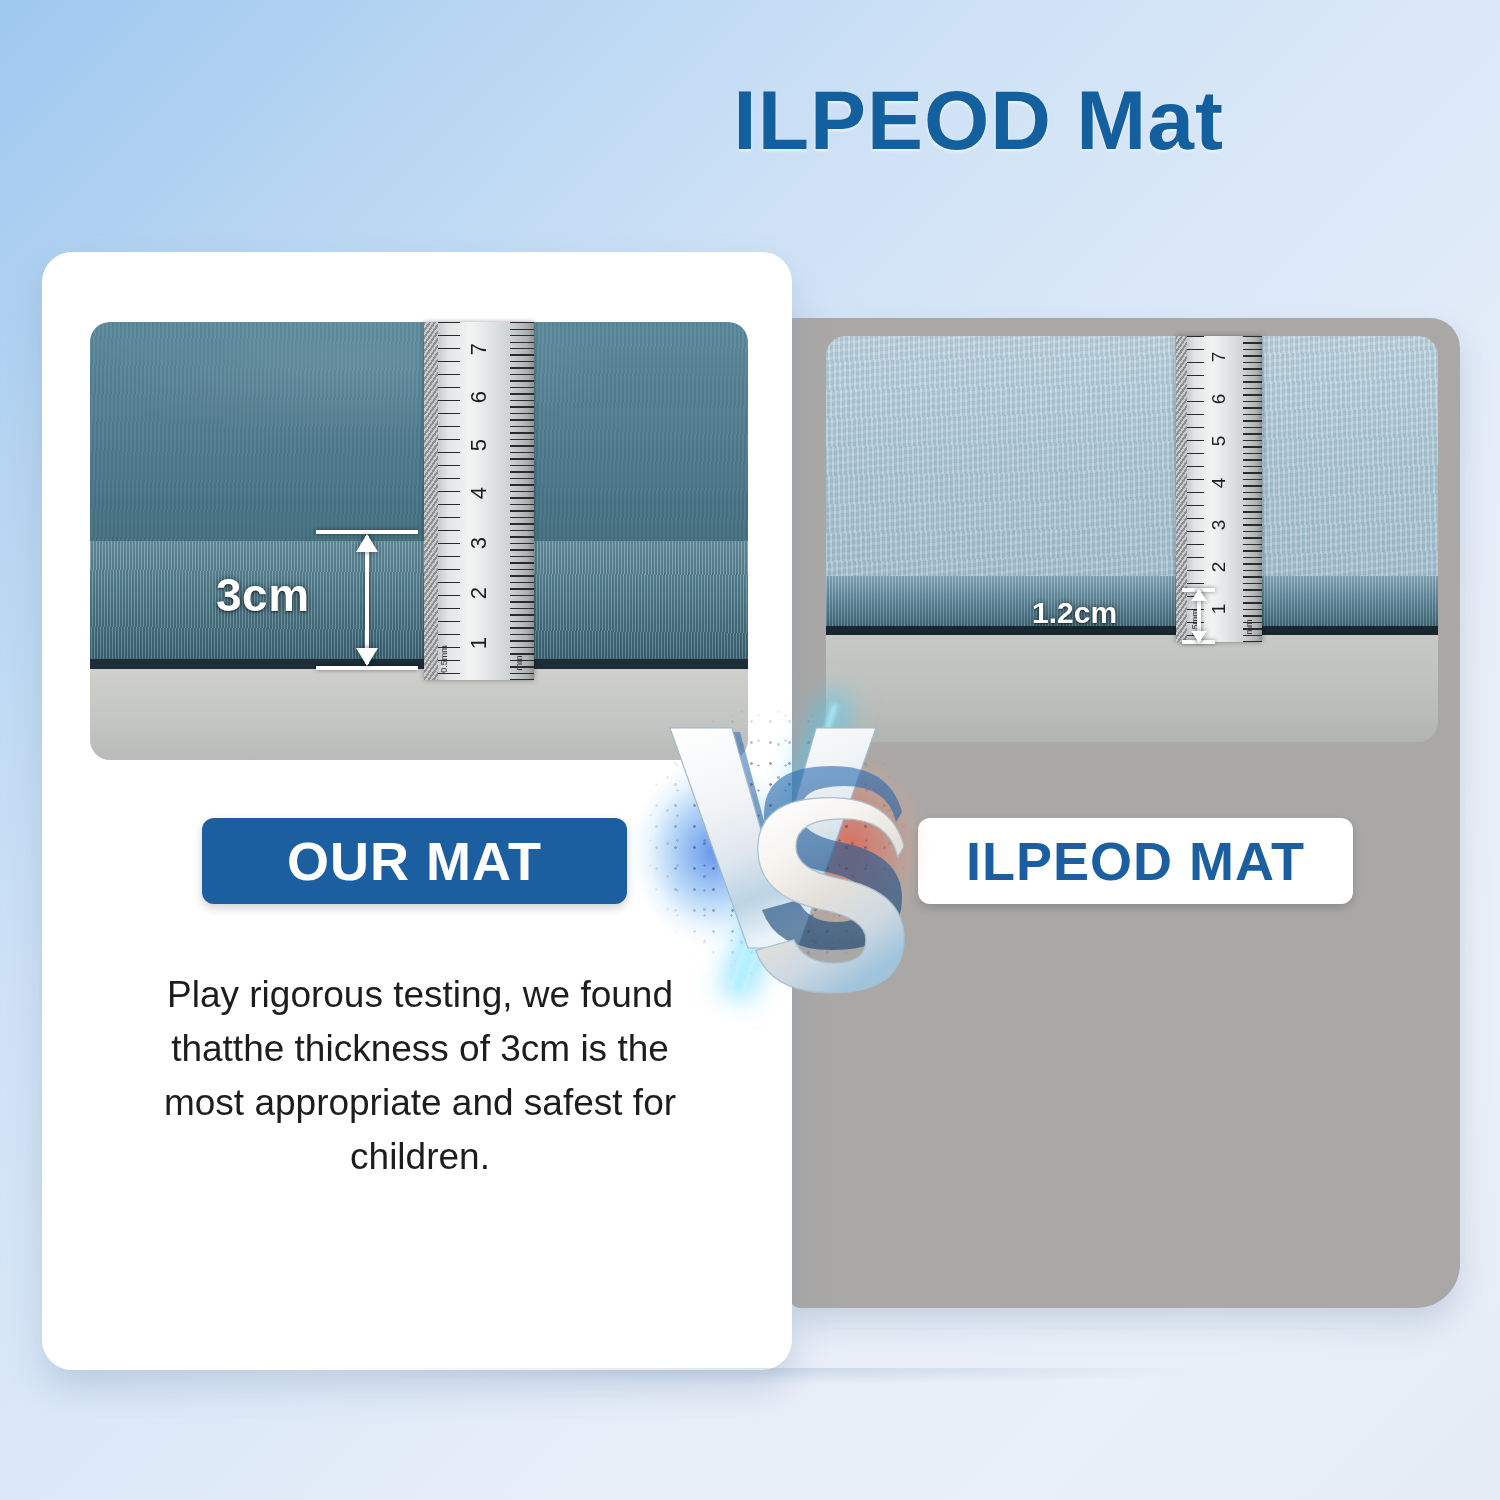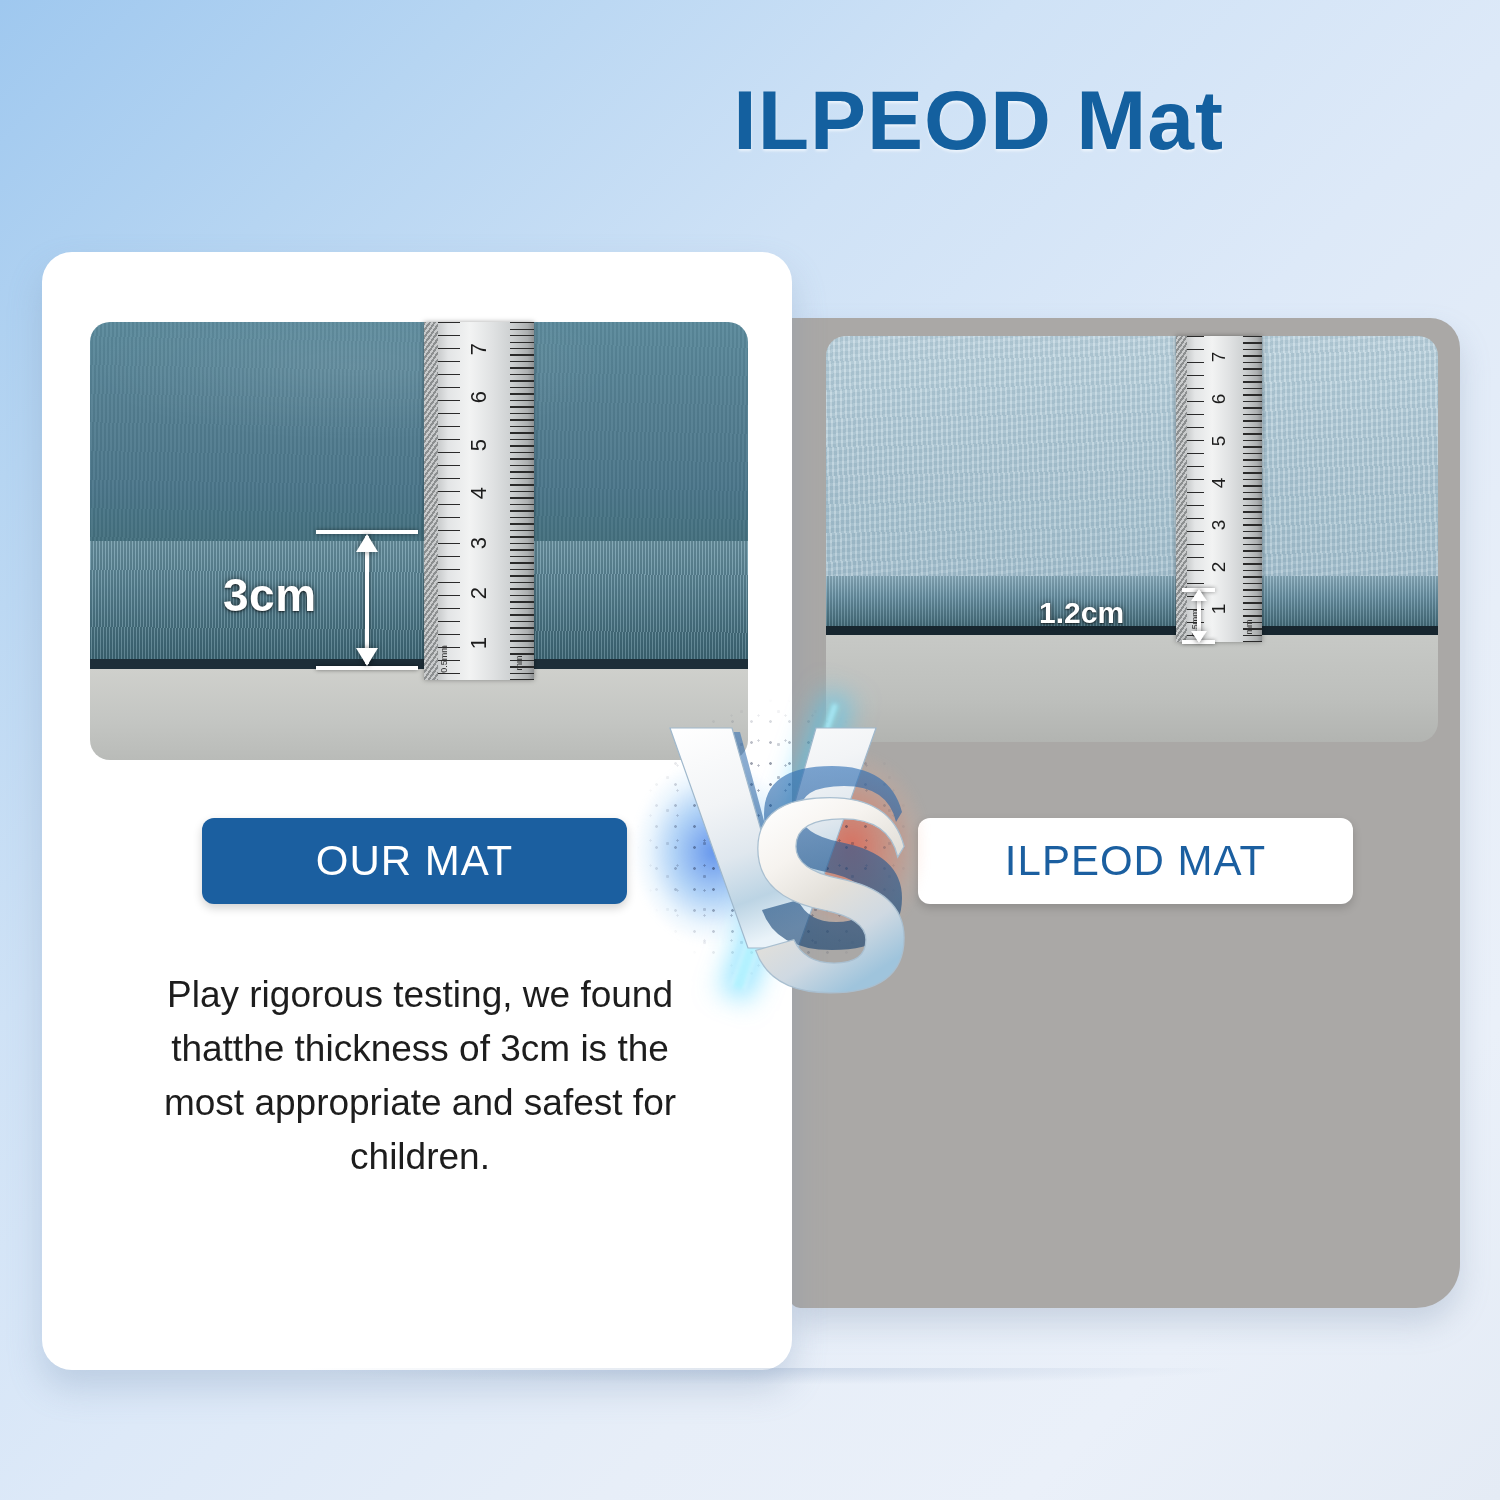--- a/index.html
+++ b/index.html
@@ -195,21 +195,20 @@
 
   
   .measure { position: absolute; }
 
   .measure-label {
     position: absolute;
     color: #ffffff;
     font-weight: 700;
     white-space: nowrap;
     text-shadow: 0 0 6px rgba(0,0,0,0.55), 0 1px 2px rgba(0,0,0,0.6);
-    margin-left: 7px;
   }
 
   .m-cap {
     position: absolute;
     background: #ffffff;
     height: 4px;
     box-shadow: 0 0 4px rgba(0,0,0,0.45);
   }
   .m-shaft {
     position: absolute;
@@ -251,22 +250,22 @@
     left: -68px; top: 8px; font-size: 30px;
   }
 
   
   .badge {
     position: absolute;
     display: flex;
     align-items: center;
     justify-content: center;
     border-radius: 12px;
-    font-size: 42px;
-    font-weight: 400;
+    font-size: 54px;
+    font-weight: 700;
     letter-spacing: 1px;
   }
   .badge-our {
     left: 202px; top: 818px; width: 425px; height: 86px;
     background: #1b5fa0; color: #ffffff;
     box-shadow: 0 4px 10px rgba(0,0,0,0.18);
   }
   .badge-other {
     left: 918px; top: 818px; width: 435px; height: 86px;
     background: #ffffff; color: #1b5fa0;

